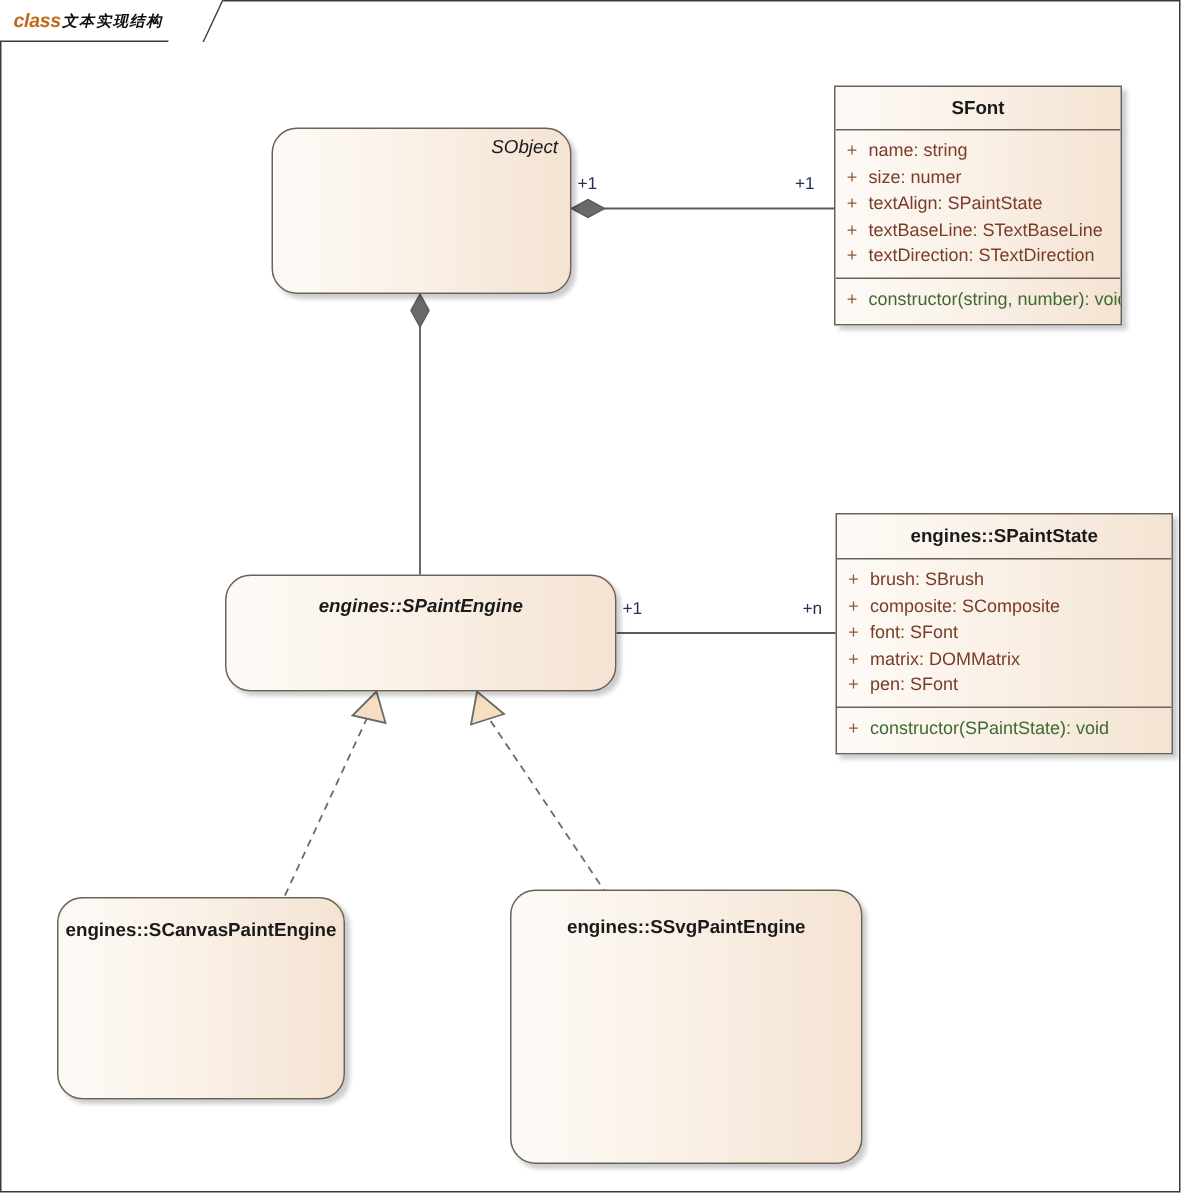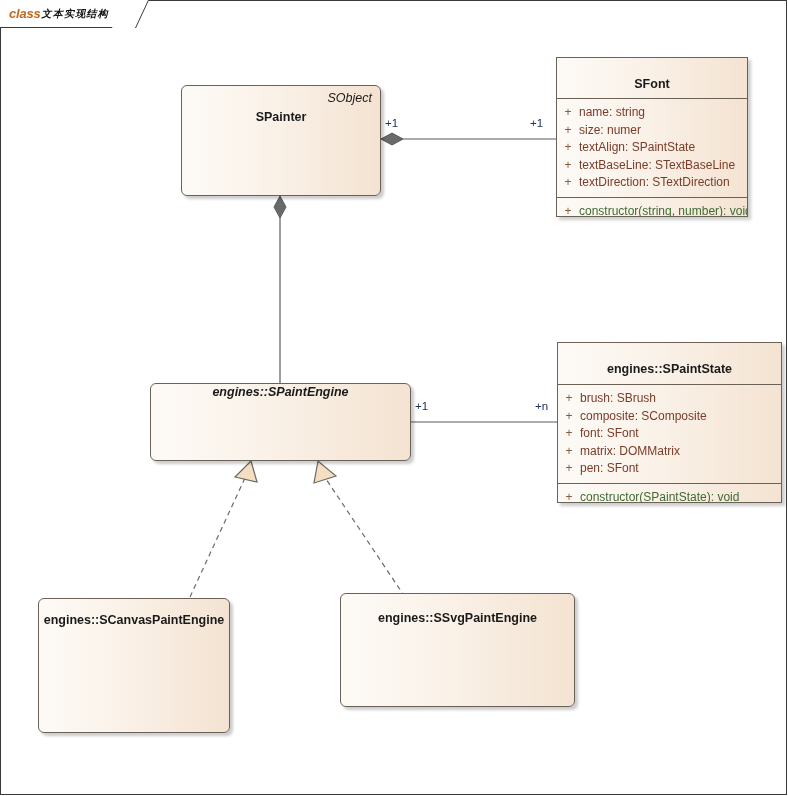--- a/index.html
+++ b/index.html
@@ -78,36 +78,36 @@
   
   .cls {
     position: absolute;
     box-sizing: border-box;
     border: 1px solid #6b6257;
     background: linear-gradient(to right, #fdfaf6 0%, #fbf4ec 35%, #f4e3d2 100%);
     box-shadow: 3px 3px 3px rgba(0,0,0,0.20);
     z-index: 3;
     overflow: hidden;
   }
-  .cls.rounded { border-radius: 6px; }
+  .cls.rounded { border-radius: 17px; }
 
   .cls-stereo {
     position: absolute;
     right: 8px;
     top: 5px;
     font-size: 12.5px;
     font-style: italic;
     color: #1a1a1a;
   }
   .cls-name {
     text-align: center;
     font-size: 12.5px;
     font-weight: bold;
     color: #1a1a1a;
-    padding-top: 19px;
+    padding-top: 7px;
   }
   .cls-name.abstract {
     font-style: italic;
   }
   .cls-name.pad-stereo { padding-top: 24px; }
 
   .cls-sep {
     height: 0;
     border-top: 1px solid #6b6257;
   }
@@ -185,21 +185,20 @@
 </svg>
 
 <div class="mult" style="left:385px; top:117px;">+1</div>
 <div class="mult" style="left:530px; top:117px;">+1</div>
 
 <div class="mult" style="left:415px; top:400px;">+1</div>
 <div class="mult" style="left:535px; top:400px;">+n</div>
 
 <div class="cls rounded" style="left:181px; top:85px; width:200px; height:111px;">
   <div class="cls-stereo">SObject</div>
-  <div class="cls-name pad-stereo">SPainter</div>
 </div>
 
 <div class="cls" style="left:556px; top:57px; width:192px; height:160px;">
   <div class="cls-name">SFont</div>
   <div class="cls-sep" style="margin-top:7px;"></div>
   <div class="cls-compartment">
     <div class="member attribute">
       <span class="vis">+</span>
       <span class="sig">name: string</span>
     </div>
@@ -223,21 +222,21 @@
   <div class="cls-sep"></div>
   <div class="cls-compartment">
     <div class="member method">
       <span class="vis">+</span>
       <span class="sig">constructor(string, number): void</span>
     </div>
   </div>
 </div>
 
 <div class="cls rounded" style="left:150px; top:383px; width:261px; height:78px;">
-  <div class="cls-name abstract" style="padding-top:1px;">engines::SPaintEngine</div>
+  <div class="cls-name abstract" style="padding-top:13px;">engines::SPaintEngine</div>
 </div>
 
 <div class="cls" style="left:557px; top:342px; width:225px; height:161px;">
   <div class="cls-name">engines::SPaintState</div>
   <div class="cls-sep" style="margin-top:8px;"></div>
   <div class="cls-compartment">
     <div class="member attribute">
       <span class="vis">+</span>
       <span class="sig">brush: SBrush</span>
     </div>
@@ -264,15 +263,15 @@
       <span class="vis">+</span>
       <span class="sig">constructor(SPaintState): void</span>
     </div>
   </div>
 </div>
 
 <div class="cls rounded" style="left:38px; top:598px; width:192px; height:135px;">
   <div class="cls-name" style="padding-top:14px;">engines::SCanvasPaintEngine</div>
 </div>
 
-<div class="cls rounded" style="left:340px; top:593px; width:235px; height:114px;">
+<div class="cls rounded" style="left:340px; top:593px; width:235px; height:183px;">
   <div class="cls-name" style="padding-top:17px;">engines::SSvgPaintEngine</div>
 </div>
 
 </body></html>

